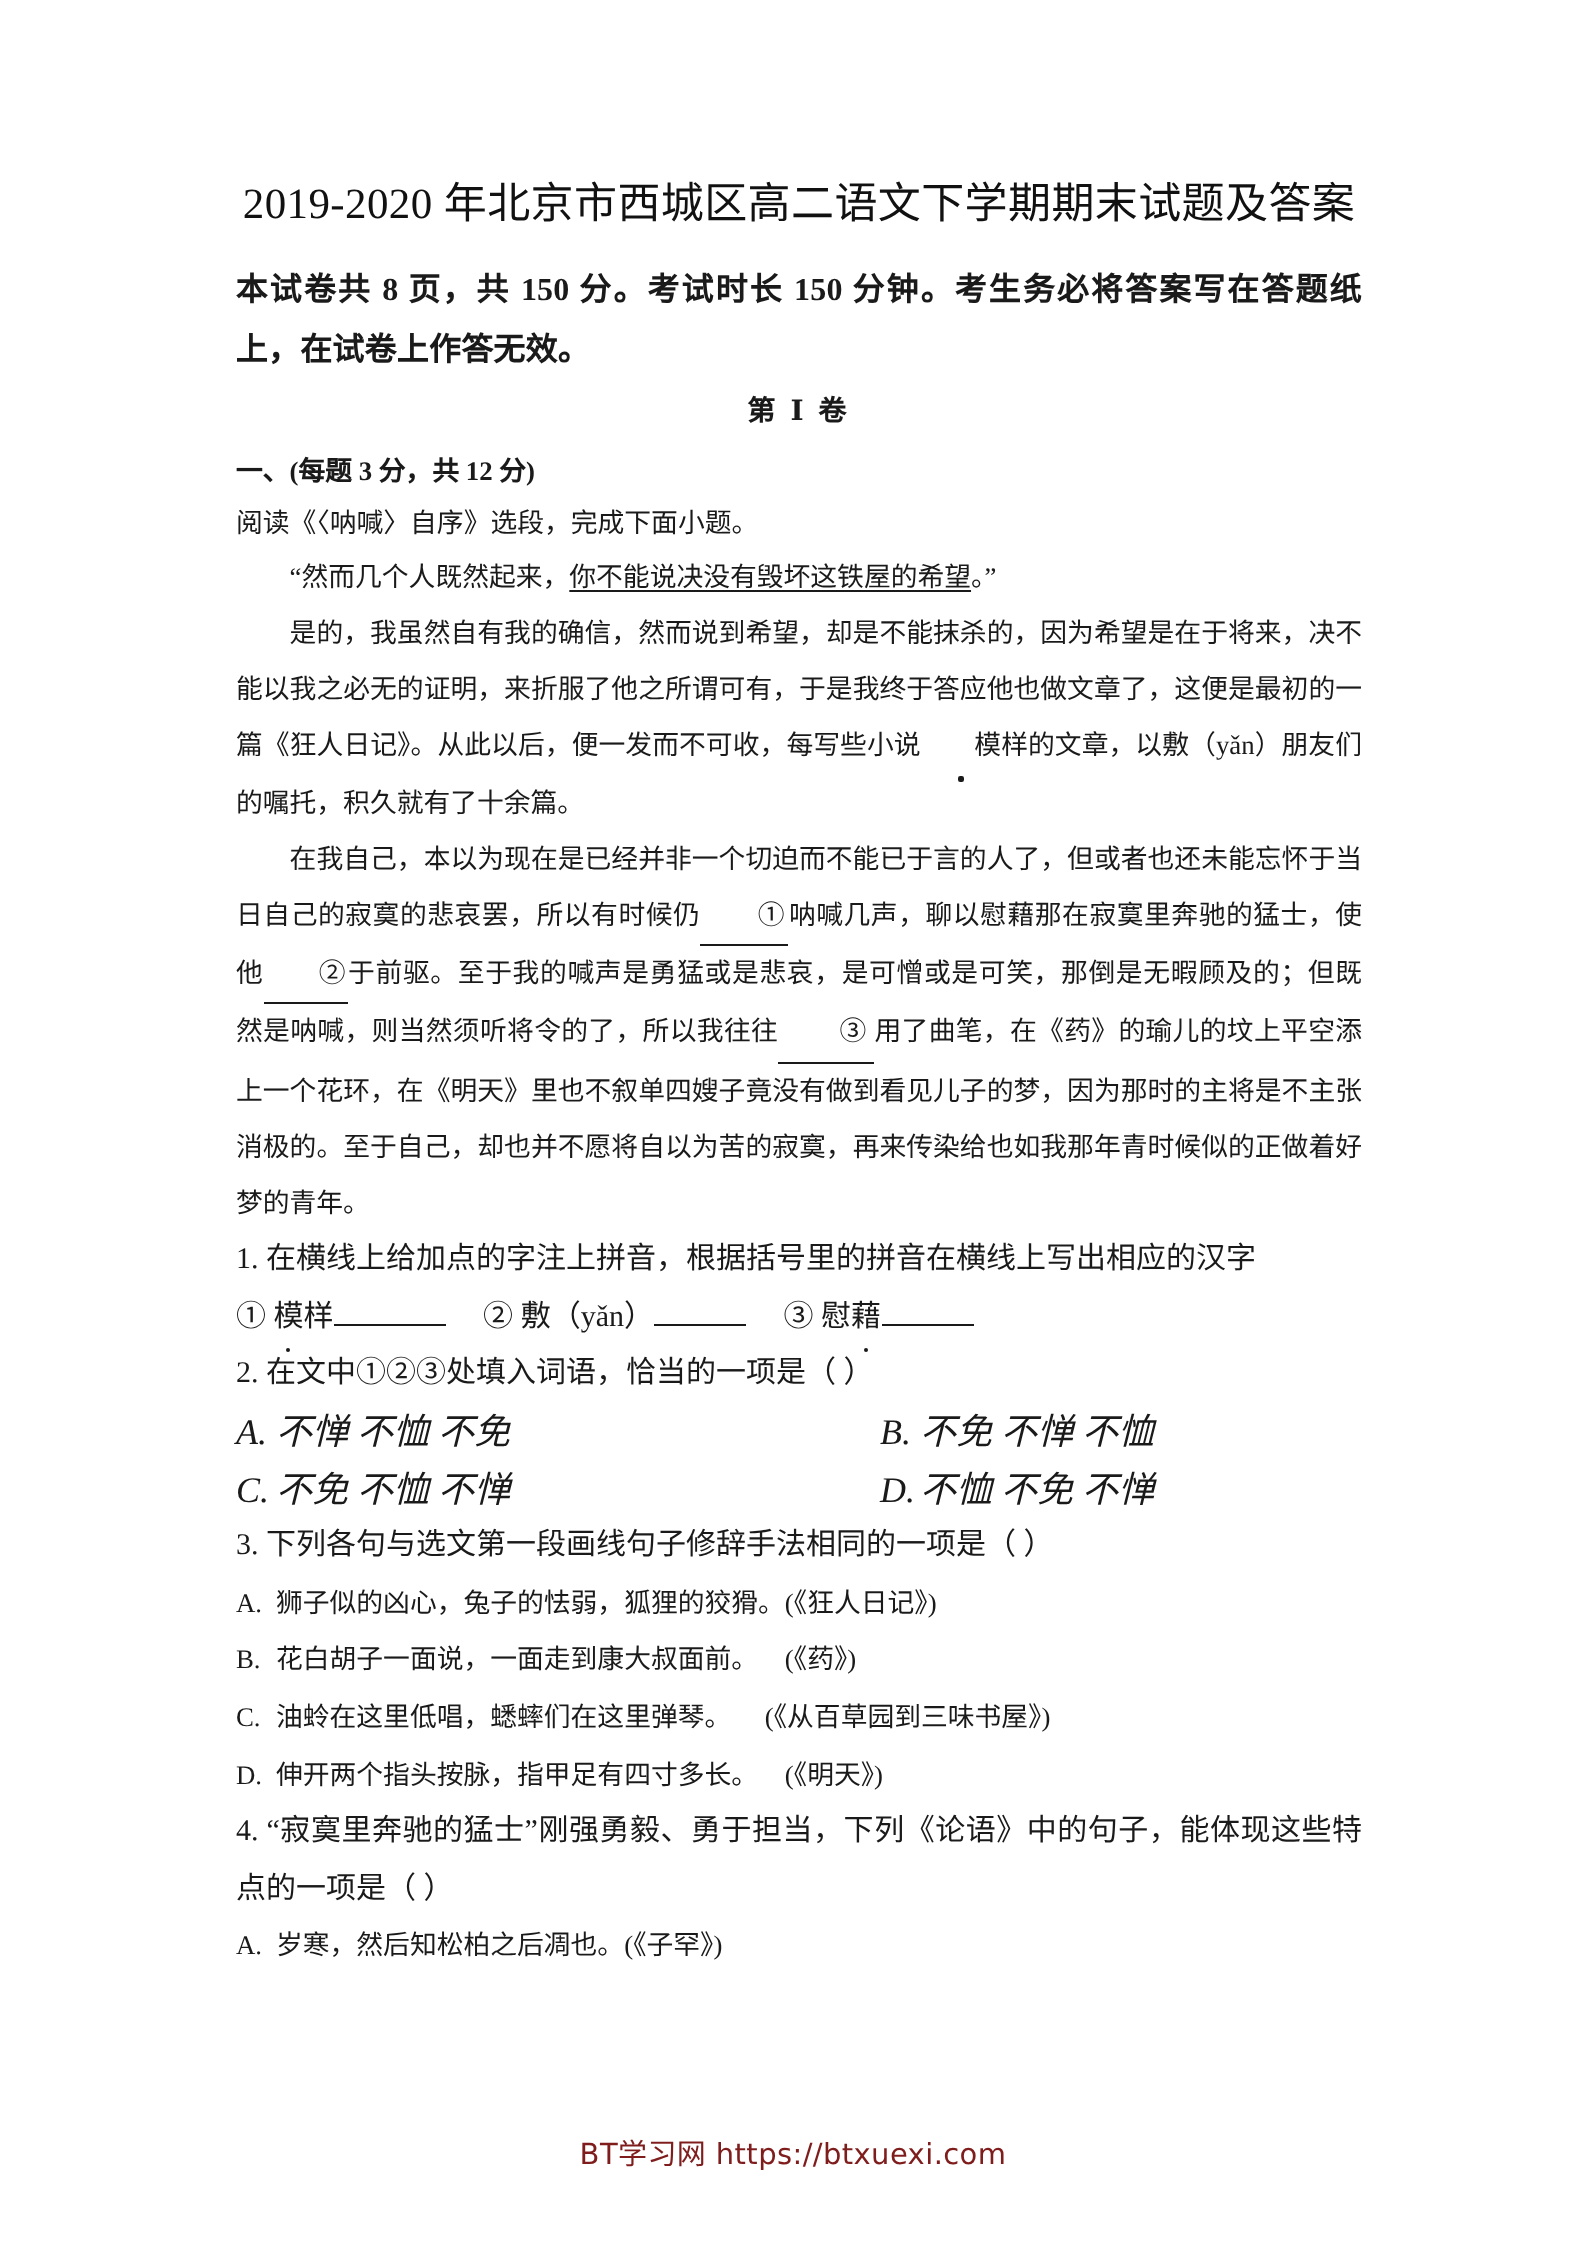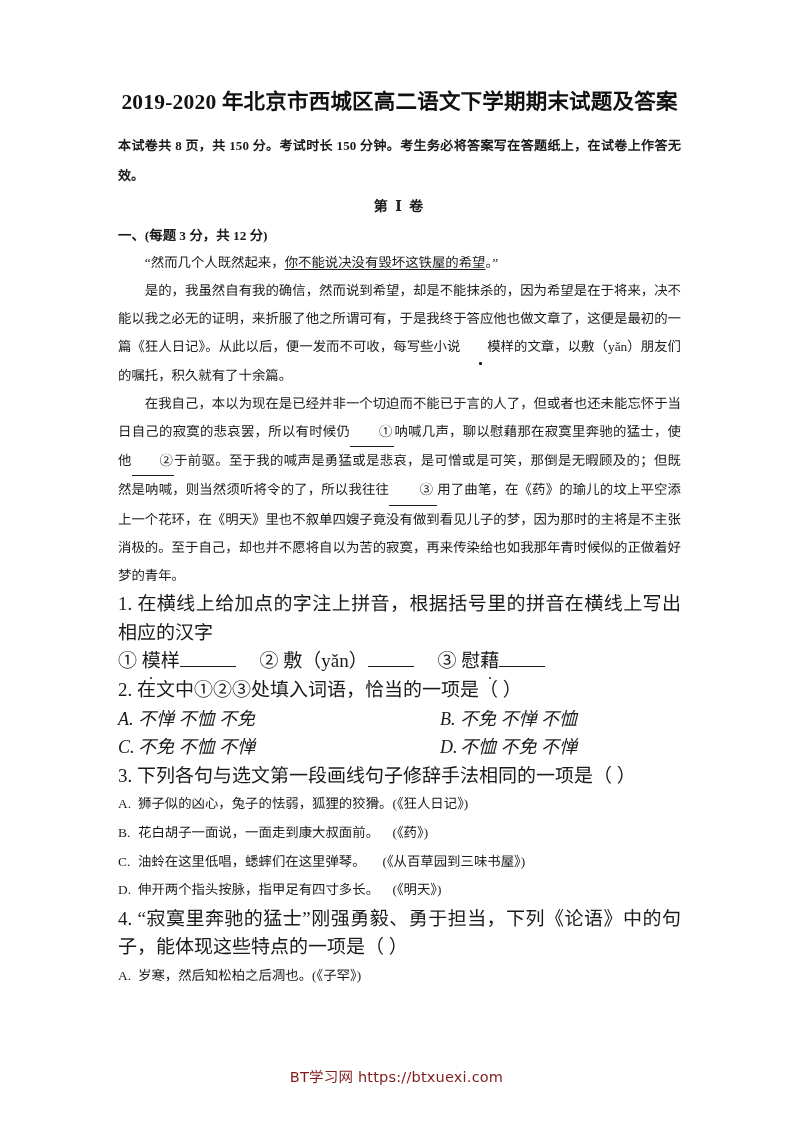--- a/index.html
+++ b/index.html
@@ -19,30 +19,30 @@
   .page {
     position: absolute;
     top: 0; left: 0;
     width: 793px;
     height: 1122px;
     box-sizing: border-box;
     padding: 88px 112px 0 118px;
   }
   .doc-title {
     font-size: 21.5px;
-    font-weight: bold;
+    font-weight: normal;
     text-align: center;
     letter-spacing: 0.2px;
     line-height: 1.35;
     margin: 0 0 14px 0;
     white-space: nowrap;
     color: #111;
   }
   .notice {
-    font-size: 13px;
+    font-size: 16px;
     font-weight: bold;
     line-height: 30px;
     text-align: justify;
     margin: 0 0 2px 0;
     letter-spacing: 0.1px;
   }
   .section-head {
     font-size: 14px;
     font-weight: bold;
     text-align: center;
@@ -69,21 +69,21 @@
     margin: 0;
     text-indent: 2em;
   }
   .quote-p {
     font-size: 13.4px;
     line-height: 28px;
     margin: 0;
     text-indent: 2em;
   }
   .q-line {
-    font-size: 19px;
+    font-size: 15px;
     line-height: 28.6px;
     margin: 0;
     text-align: justify;
     text-justify: inter-ideograph;
   }
   .opt-row {
     display: flex;
     font-size: 18px;
     line-height: 28.6px;
     margin: 0;
@@ -150,20 +150,21 @@
 <div class="page">
 
   <h1 class="doc-title">2019-2020 年北京市西城区高二语文下学期期末试题及答案</h1>
 
   <p class="notice">本试卷共 8 页，共 150 分。考试时长 150 分钟。考生务必将答案写在答题纸上，在试卷上作答无效。</p>
 
   <div class="section-head">第 Ⅰ 卷</div>
 
   <p class="part-head">一、(每题 3 分，共 12 分)</p>
 
+  <p class="lead">阅读《〈呐喊〉自序》选段，完成下面小题。</p>
 
   <p class="quote-p">
     <span>“然而几个人既然起来，</span><u class="ul">你不能说决没有毁坏这铁屋的希望</u><span>。”</span>
   </p>
 
   <p class="body-p">
     <span>是的，我虽然自有我的确信，然而说到希望，却是不能抹杀的，因为希望是在于将来，决不能以我之必无的证明，来折服了他之所谓可有，于是我终于答应他也做文章了，这便是最初的一篇《狂人日记》。从此以后，便一发而不可收，每写些小说</span><span class="emph">模</span><span>样的文章，以敷（yǎn）朋友们的嘱托，积久就有了十余篇。</span>
   </p>
 
   <p class="body-p">

